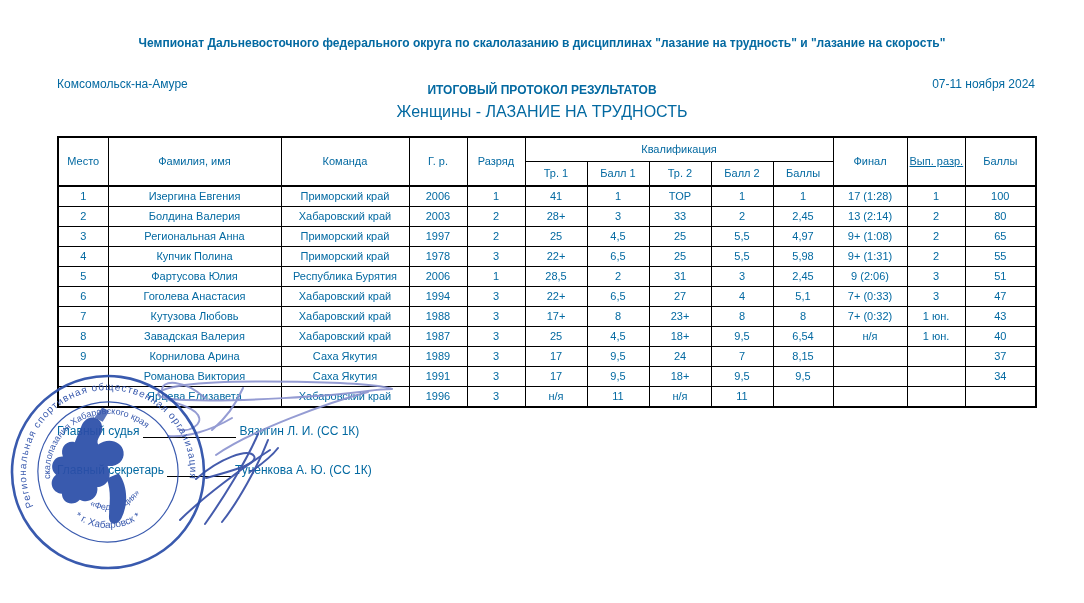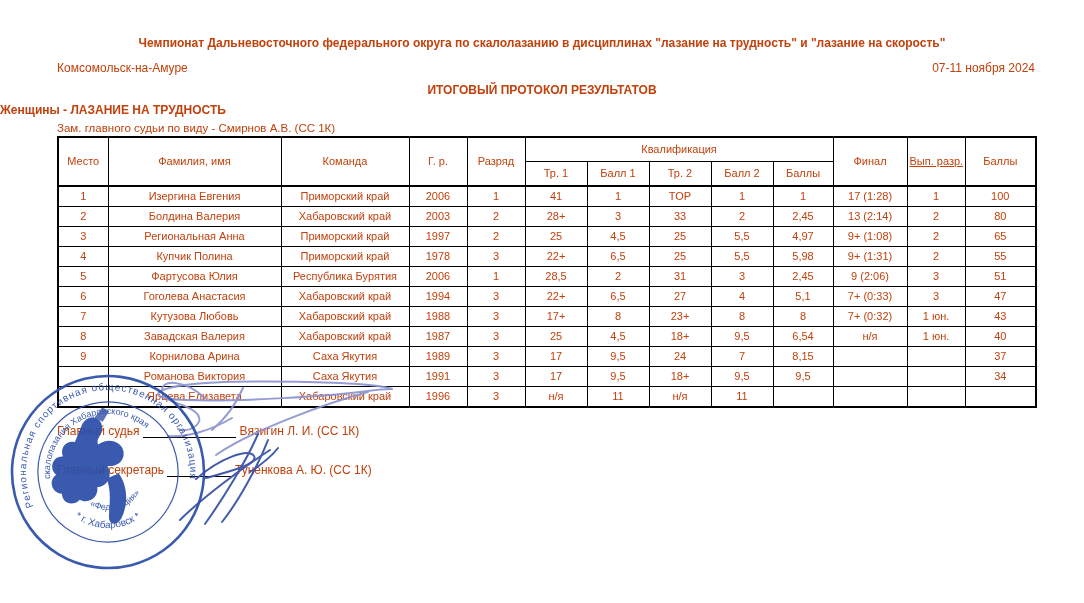--- a/index.html
+++ b/index.html
@@ -1,34 +1,34 @@
 <!DOCTYPE html>
 <html><head>
 <meta charset="utf-8">
 <style>
   html,body{margin:0;padding:0;background:#fff;}
   .page{
     position:relative;width:1084px;height:603px;background:#ffffff;
-    font-family:"Liberation Sans",sans-serif;color:#c2410c;overflow:hidden;
+    font-family:"Liberation Sans",sans-serif;color:#0369a1;overflow:hidden;
   }
   .title{
     position:absolute;top:36px;left:0;right:0;text-align:center;
     font-size:12px;font-weight:bold;
   }
   .meta-row{
-    position:absolute;top:61px;left:57px;right:49px;
+    position:absolute;top:77px;left:57px;right:49px;
     display:flex;justify-content:space-between;font-size:12px;
   }
   .protocol-title{
     position:absolute;top:83px;left:0;right:0;text-align:center;
     font-size:12px;font-weight:bold;
   }
   .event-title{
-    position:absolute;top:103px;left:0;right:0;
-    font-size:12px;font-weight:bold;
+    position:absolute;top:103px;left:0;right:0;text-align:center;
+    font-size:16px;font-weight:normal;
   }
   .deputy-line{position:absolute;top:122px;left:57px;font-size:11.5px;}
   .tablewrap{position:absolute;top:136px;left:57px;}
   table.results{
     border-collapse:collapse;table-layout:fixed;width:978px;
     font-size:11px;border:2px solid #000;
   }
   table.results th, table.results td{
     border:1px solid #000;text-align:center;padding:1px 2px;
     height:17px;overflow:hidden;white-space:nowrap;font-weight:normal;
@@ -54,21 +54,20 @@
 
   <div class="title">Чемпионат Дальневосточного федерального округа по скалолазанию в дисциплинах "лазание на трудность" и "лазание на скорость"</div>
 
   <div class="meta-row">
     <span>Комсомольск-на-Амуре</span>
     <span>07-11 ноября 2024</span>
   </div>
 
   <div class="protocol-title">ИТОГОВЫЙ ПРОТОКОЛ РЕЗУЛЬТАТОВ</div>
   <div class="event-title">Женщины - ЛАЗАНИЕ НА ТРУДНОСТЬ</div>
-  <div class="deputy-line">Зам. главного судьи по виду - Смирнов А.В. (СС 1К)</div>
 
   <div class="tablewrap">
     <table class="results">
       <colgroup>
         <col style="width:50px">
           <col style="width:173px">
           <col style="width:128px">
         <col style="width:58px">
           <col style="width:58px">
           <col style="width:62px">

